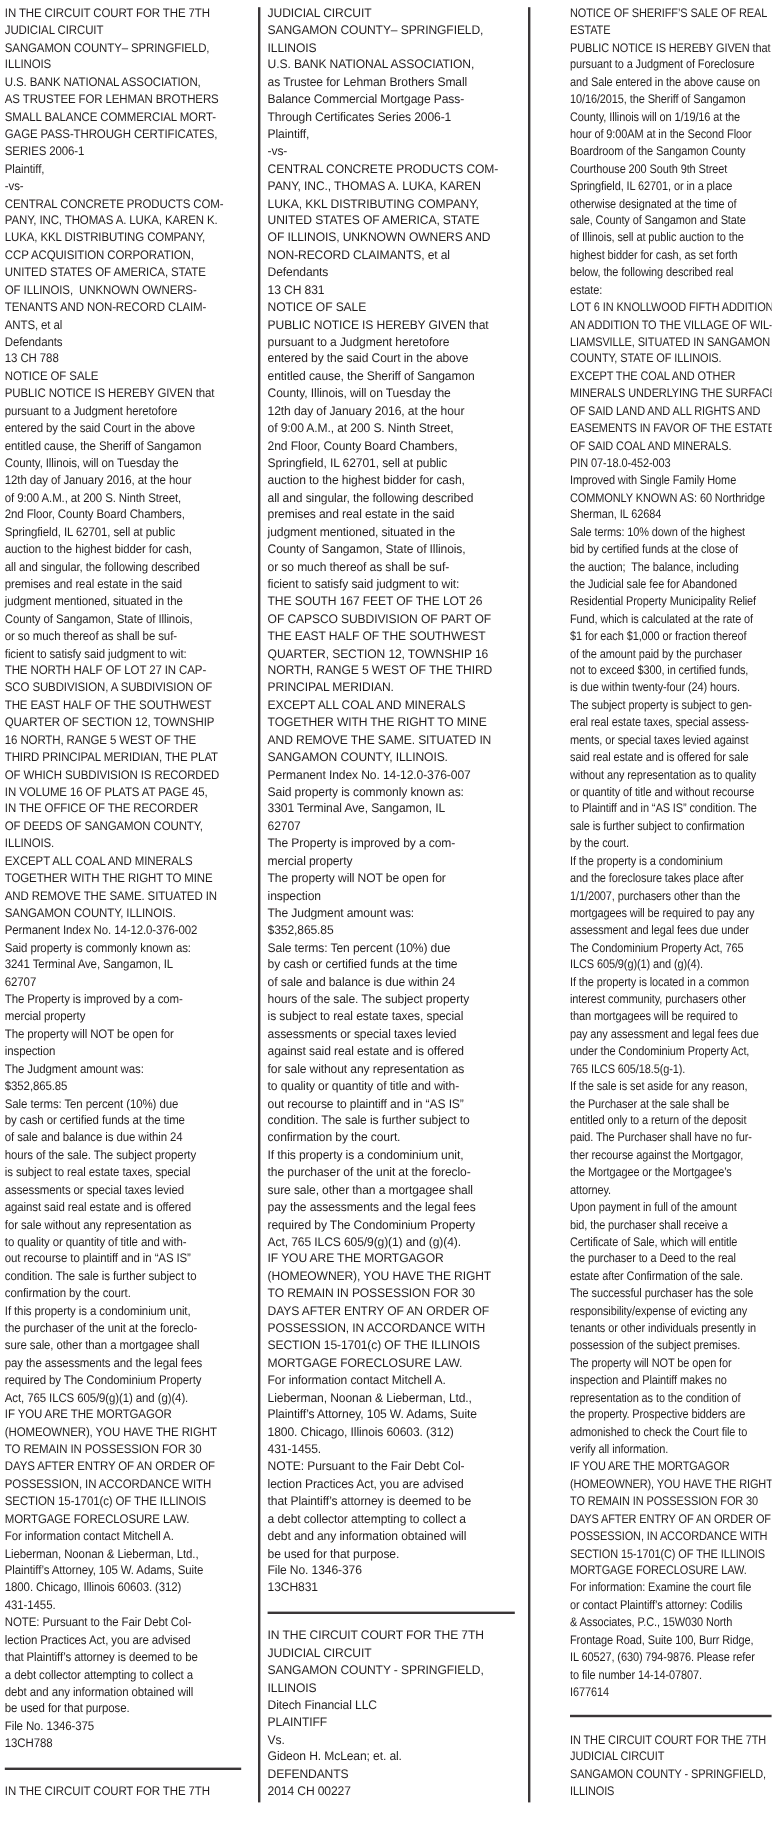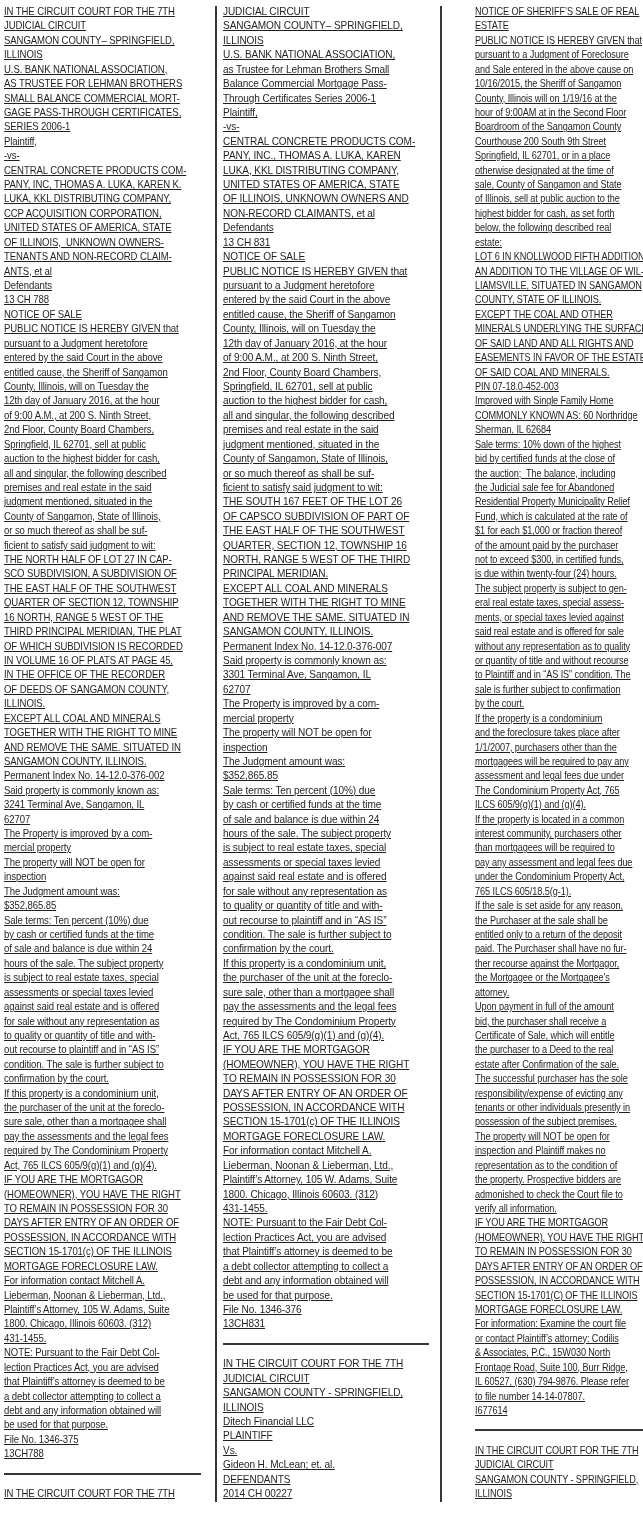--- a/index.html
+++ b/index.html
@@ -26,21 +26,21 @@
   .col-3 { left: 475px; width: 193px; --sx: 0.88; }
   .vrule {
     position: absolute;
     top: 6px;
     height: 1496px;
     width: 2px;
     background: #3a3637;
   }
   .vrule-1 { left: 215px; }
   .vrule-2 { left: 440px; }
-  .notice { display: block; text-decoration: underline; }
+  .notice { display: block; }
   .line {
     display: block;
     white-space: pre;
     font-size: 10.4px;
     line-height: 14.42px;
     letter-spacing: -0.1px;
     transform: scaleX(var(--sx));
     transform-origin: 0 50%;
   }
   .notice-divider {

